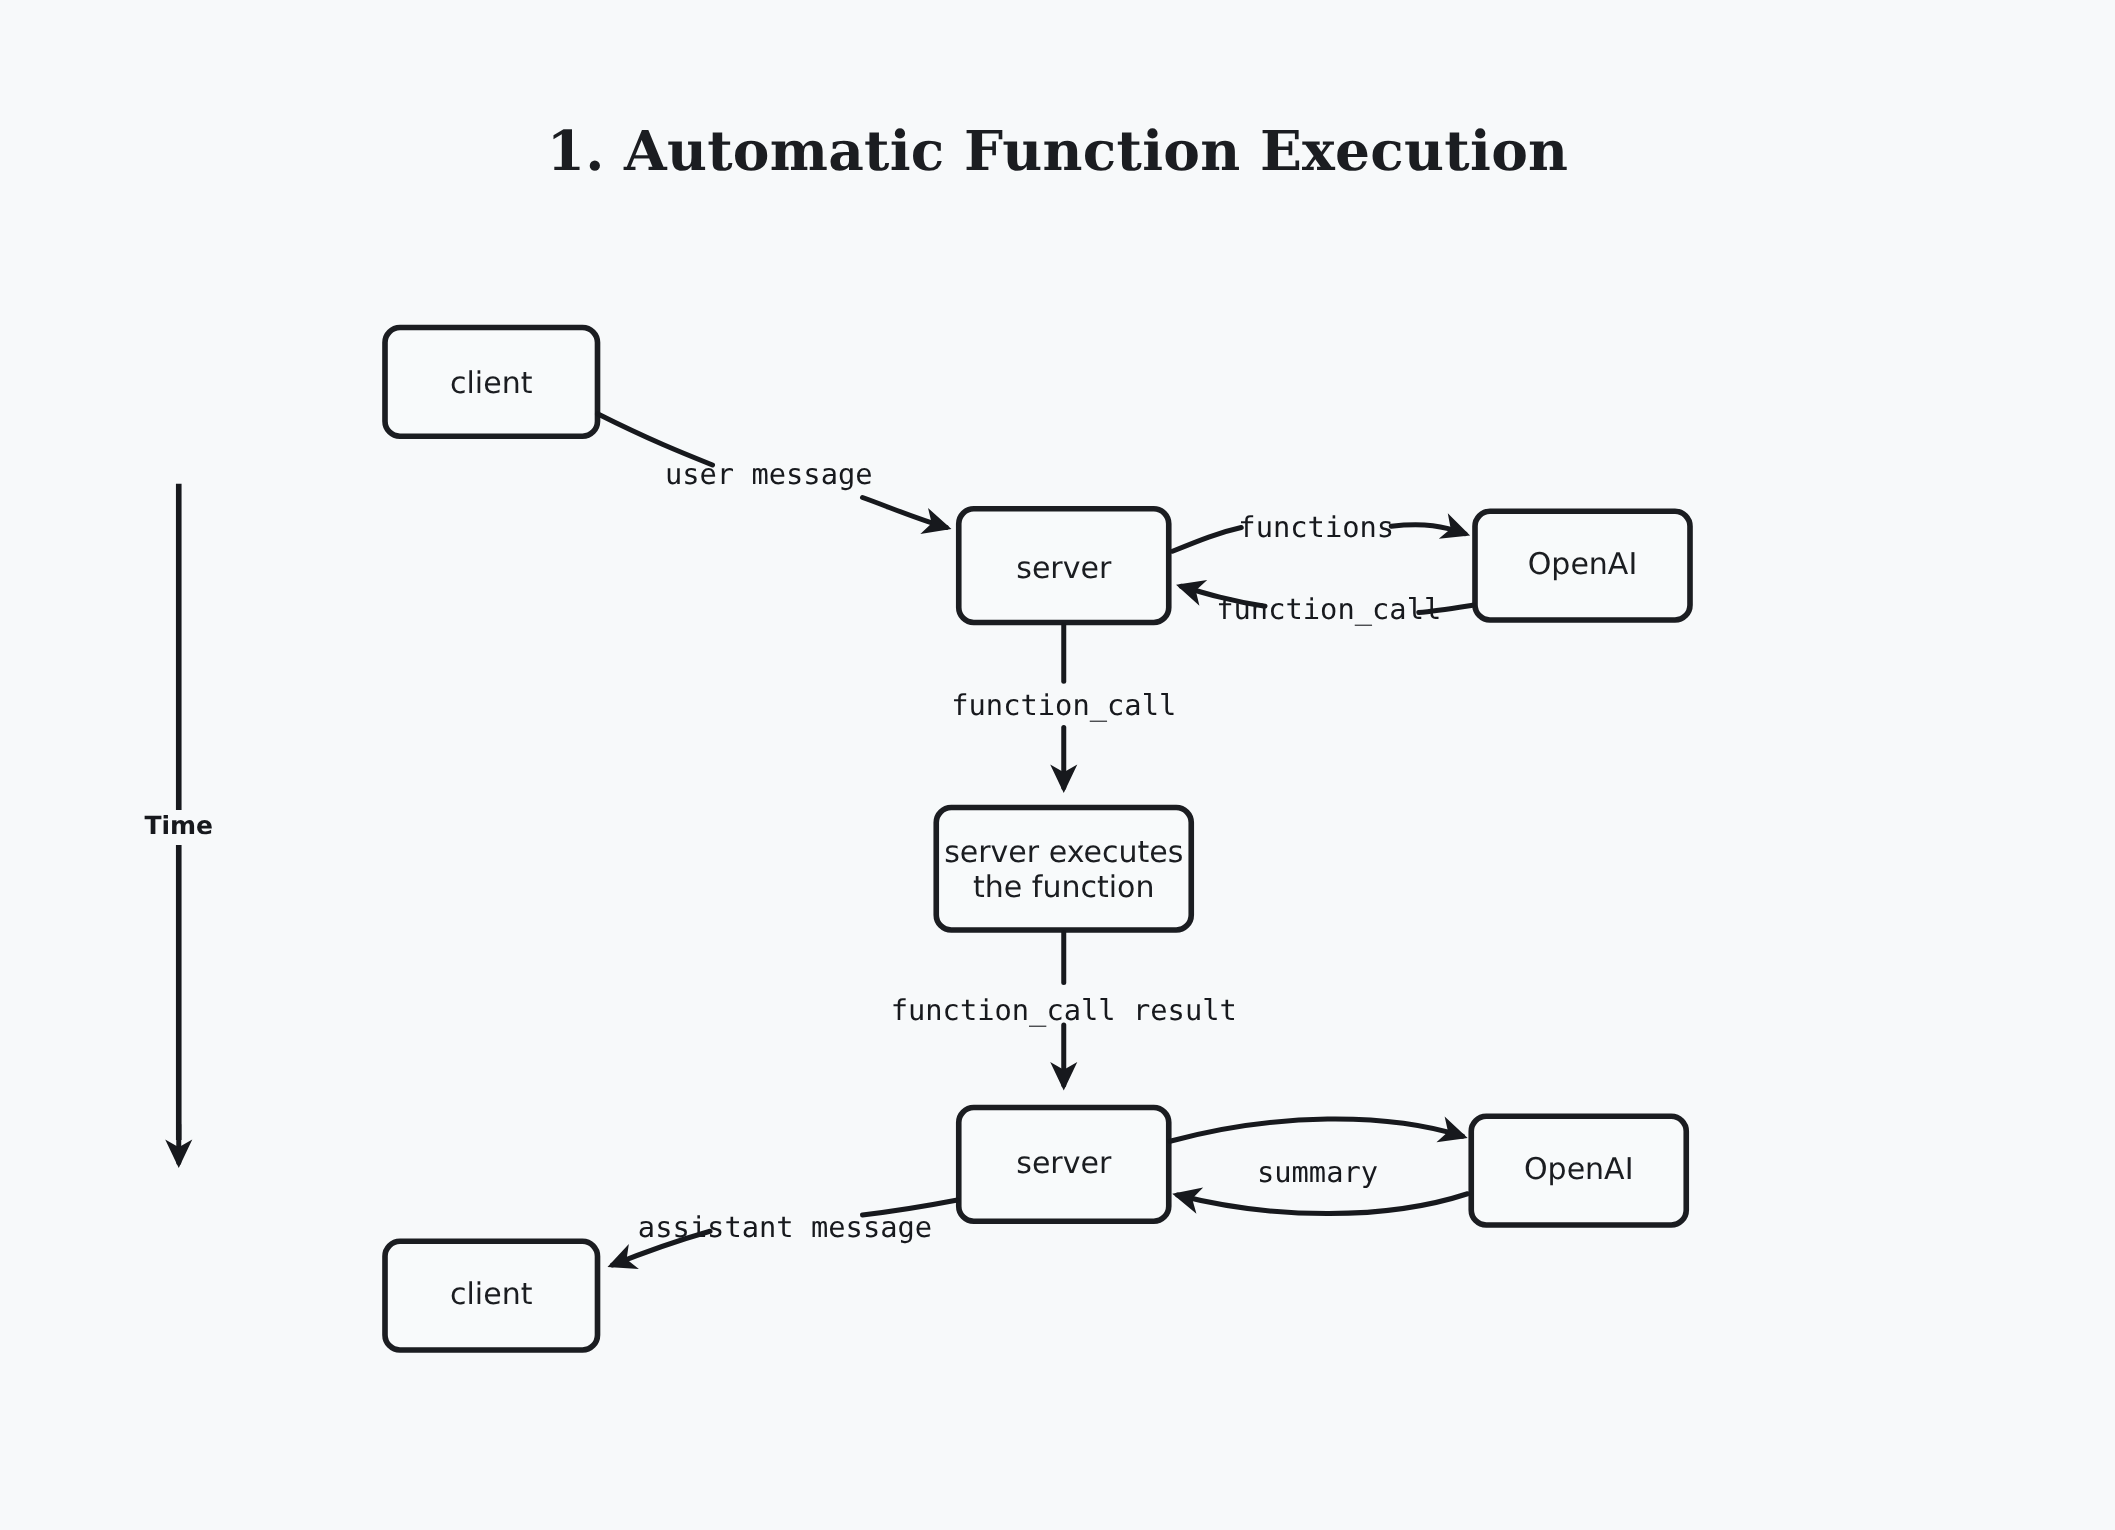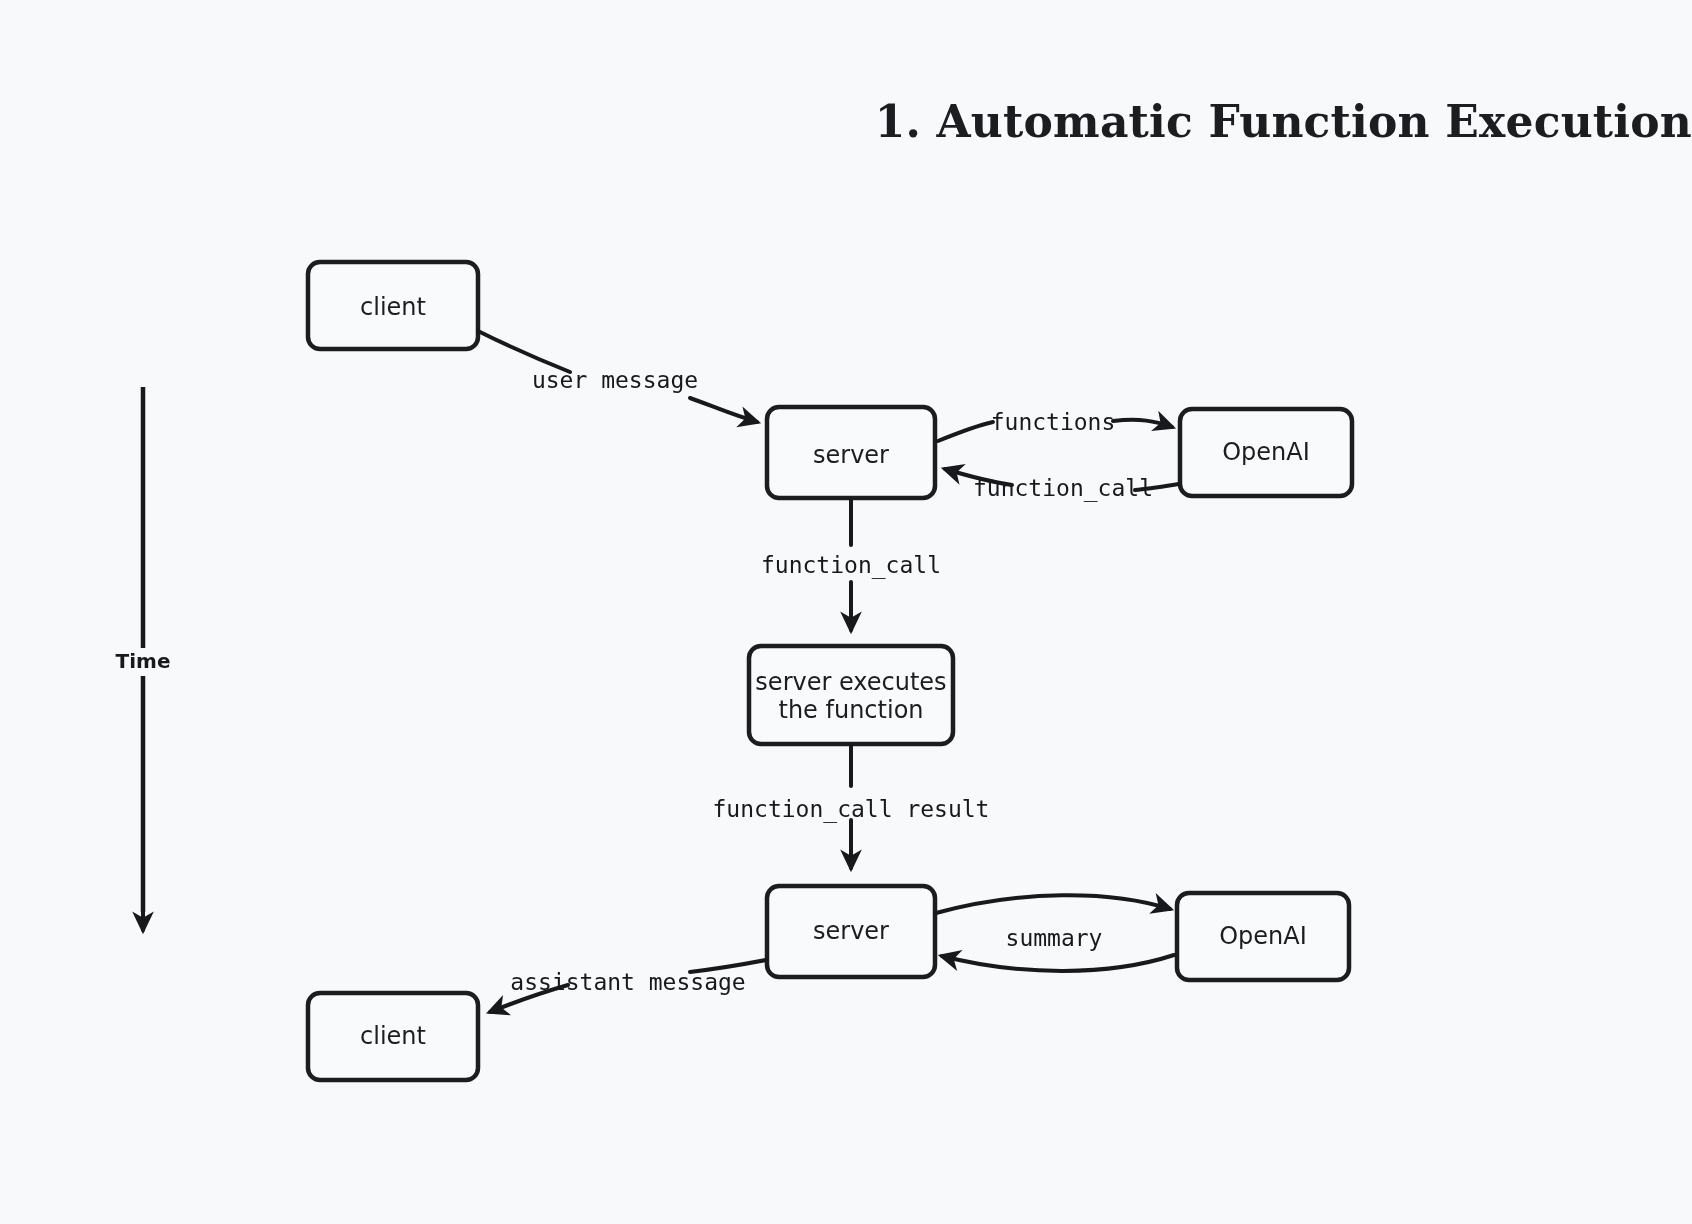--- a/index.html
+++ b/index.html
@@ -13,21 +13,21 @@
     height: 1224px;
     background: #f7f9fa;
     overflow: hidden;
     font-family: "DejaVu Sans", sans-serif;
   }
   #title {
     position: absolute;
     left: 0;
     top: 96px;
     width: 1692px;
-    text-align: right;
+    text-align: center;
     font-family: "DejaVu Serif", serif;
     font-weight: 700;
     font-size: 44px;
     color: #1b1d21;
     letter-spacing: 0.2px;
   }
   svg#diagram {
     position: absolute;
     left: 0;
     top: 0;

